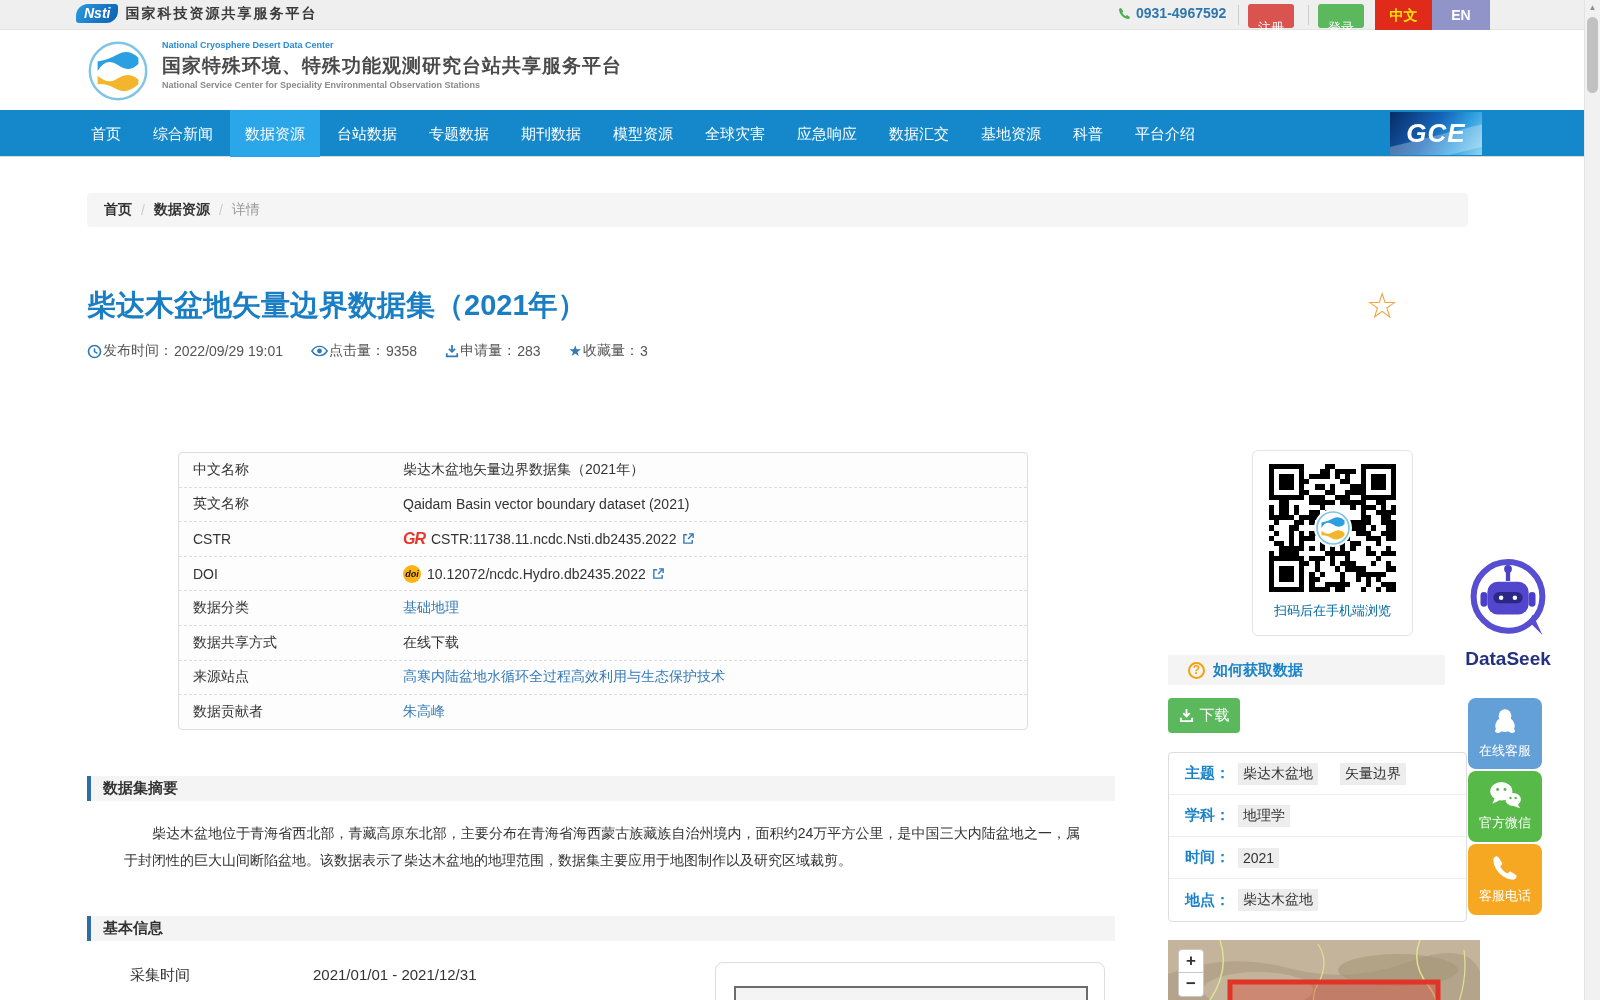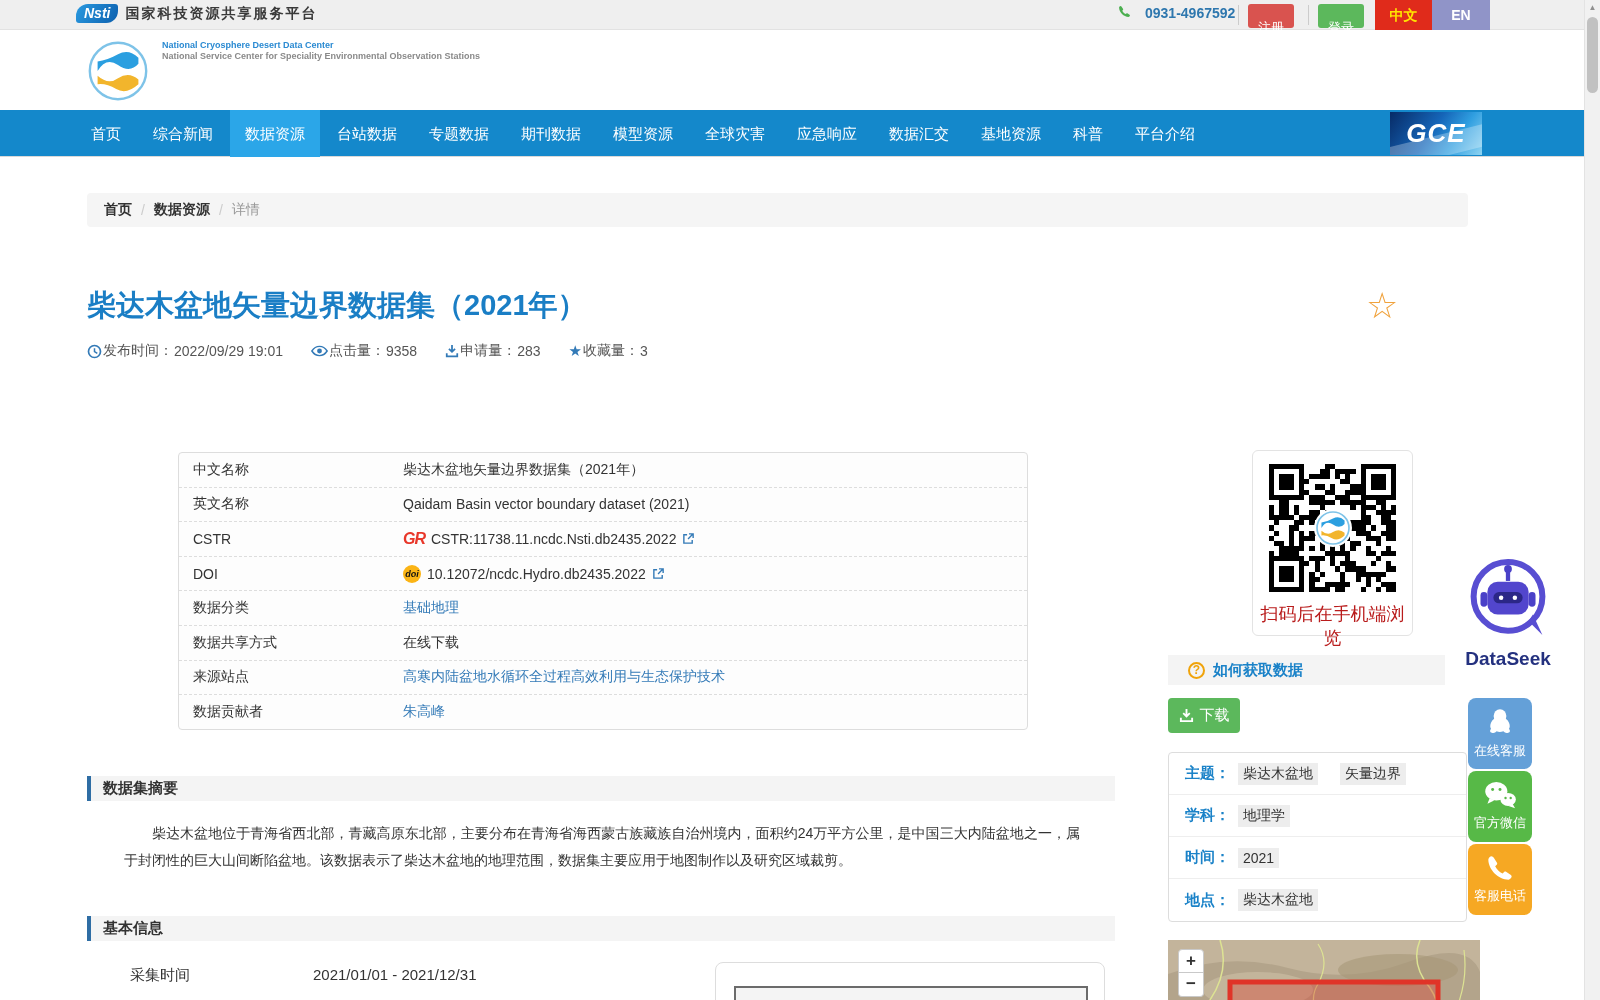--- a/index.html
+++ b/index.html
@@ -4,21 +4,21 @@
 <style>
   * { margin:0; padding:0; box-sizing:border-box; }
   body { font-family:"Liberation Sans","DejaVu Sans",sans-serif; background:#fff; }
   .page { position:relative; width:1600px; height:1000px; background:#fff; overflow:hidden; }
 
   
   .topbar { position:absolute; left:0; top:0; width:1584px; height:30px; background:#efefef; border-bottom:1px solid #e2e2e2; }
   .nsti { position:absolute; left:76px; top:4px; display:flex; align-items:center; gap:7px; }
   .nsti-badge { display:inline-block; background:linear-gradient(120deg,#2a9ae0,#0c5fae); color:#fff; font-weight:bold; font-style:italic; font-size:14px; padding:1px 8px 2px 8px; border-radius:12px 3px 12px 3px; }
   .nsti-text { font-size:14px; font-weight:bold; color:#3a3a3a; letter-spacing:2px; }
-  .tb-phone { position:absolute; left:1118px; top:5px; display:flex; gap:14px; font-size:14px; font-weight:bold; color:#2e77ae; }
+  .tb-phone { position:absolute; left:1118px; top:5px; display:flex; align-items:center; gap:5px; font-size:14px; font-weight:bold; color:#2e77ae; }
   .tb-sep { position:absolute; top:5px; width:1px; height:20px; background:#ccc; }
   .tb-btn { position:absolute; top:4px; height:23px; padding:12px 10px; font-size:13px; color:#fff; border:none; border-radius:3px; line-height:23px; cursor:pointer; }
   .tb-reg { left:1248px; background:#d9534f; }
   .tb-login { left:1318px; background:#5cb85c; }
   .lang { position:absolute; top:0; height:30px; line-height:30px; text-align:center; font-size:14px; font-weight:bold; cursor:pointer; }
   .lang-zh { left:1375px; width:57px; background:#e02b1b; color:#ffe400; }
   .lang-en { left:1432px; width:58px; background:#9094c8; color:#fff; }
 
   
   .header { position:absolute; left:0; top:31px; width:1584px; height:79px; background:#fff; }
@@ -61,21 +61,21 @@
   .t-link { color:#337ab7; cursor:pointer; }
   .cstr-badge { color:#e8372a; font-weight:900; font-size:16px; letter-spacing:-1px; font-style:italic; }
   .doi-badge { width:18px; height:18px; border-radius:50%; background:#fbb415; color:#111; font-size:9px; font-weight:bold; font-style:italic; display:flex; align-items:center; justify-content:center; }
 
   
   .qr-card { position:absolute; left:1252px; top:450px; width:161px; height:186px; background:#fff; border:1px solid #e3e3e3; border-radius:6px; }
   .qr-box { position:relative; width:128px; height:128px; margin:13px auto 0 auto; background:#fff; }
   .qr-grid { position:absolute; inset:0; display:grid; grid-template-rows:repeat(25,1fr); grid-template-columns:repeat(25,1fr); }
   .qr-grid i { background:#000; }
   .qr-logo { position:absolute; left:45px; top:45px; width:38px; height:38px; background:#fff; border-radius:50%; display:flex; align-items:center; justify-content:center; }
-  .qr-caption { text-align:center; font-size:18px; color:#b91c1c; margin-top:10px; }
+  .qr-caption { text-align:center; font-size:13px; color:#0369a1; margin-top:10px; }
 
   .howto { position:absolute; left:1168px; top:655px; width:277px; height:30px; background:#f4f4f4; display:flex; align-items:center; padding-left:20px; gap:8px; cursor:pointer; }
   .q-circle { width:17px; height:17px; border:2px solid #f0a30a; border-radius:50%; color:#f0a30a; font-size:12px; font-weight:bold; display:flex; align-items:center; justify-content:center; }
   .howto-text { font-size:15px; font-weight:bold; color:#1a82c8; }
 
   .dl-btn { position:absolute; left:1168px; top:698px; width:72px; height:35px; background:#5cb85c; border:none; border-radius:4px; color:#fff; font-size:15px; display:flex; align-items:center; justify-content:center; gap:6px; cursor:pointer; }
 
   .info-card { position:absolute; left:1168px; top:752px; width:299px; height:170px; background:#fff; border:1px solid #ddd; border-radius:4px; }
   .ic-row { height:42px; display:flex; align-items:center; padding-left:16px; border-bottom:1px solid #eee; gap:8px; }
   .ic-row:last-child { border-bottom:none; }
@@ -88,21 +88,21 @@
   .map-zoom { position:absolute; left:10px; top:9px; width:26px; z-index:2; }
   .mz-btn { width:26px; height:24px; background:#fff; border:1px solid #c9c9c9; font-size:17px; font-weight:bold; color:#333; line-height:22px; text-align:center; cursor:pointer; }
   .mz-in { border-radius:4px 4px 0 0; }
   .mz-out { border-radius:0 0 4px 4px; border-top:none; }
 
   
   .dataseek { position:absolute; left:1452px; top:556px; width:112px; text-align:center; cursor:pointer; }
   .ds-label { font-size:19px; font-weight:800; color:#24317f; margin-top:2px; }
 
   
-  .fbtn { position:absolute; left:1468px; width:64px; height:71px; border-radius:8px; color:#fff; font-size:13px; display:flex; flex-direction:column; align-items:center; justify-content:center; gap:5px; cursor:pointer; }
+  .fbtn { position:absolute; left:1468px; width:74px; height:71px; border-radius:8px; color:#fff; font-size:13px; display:flex; flex-direction:column; align-items:center; justify-content:center; gap:5px; cursor:pointer; }
   .fbtn-qq { top:698px; background:#64a0d8; }
   .fbtn-wx { top:771px; background:#57b947; }
   .fbtn-tel { top:844px; background:#f6a823; }
 
   
   .sec-head { position:absolute; left:87px; width:1028px; height:25px; background:#f4f4f4; border-left:4px solid #2e6da4; display:flex; align-items:center; padding-left:12px; font-size:15px; font-weight:bold; color:#333; }
   .sec-abstract { top:776px; }
   .sec-basic { top:916px; }
   .abstract-p { position:absolute; left:124px; top:820px; width:956px; font-size:14px; color:#333; line-height:27px; text-indent:28px; text-align:justify; }
   .bi-label { position:absolute; left:130px; top:966px; font-size:15px; color:#333; }
@@ -142,20 +142,21 @@
   <div class="header">
     <div class="logo-circle">
       <svg width="60" height="60" viewBox="0 0 100 100">
         <circle cx="50" cy="50" r="47" fill="#fff" stroke="#7ec3e8" stroke-width="4"></circle>
         <path d="M16 50 Q30 26 50 40 Q70 54 84 38 L84 28 Q68 12 50 22 Q32 32 16 34 Z" fill="#2b9fe0"></path>
         <path d="M16 58 Q34 74 50 62 Q68 50 84 64 L84 72 Q64 90 47 80 Q30 70 16 72 Z" fill="#f2b52c"></path>
       </svg>
     </div>
     <div class="h-titles">
       <div class="h-en1">National Cryosphere Desert Data Center</div>
+      <div class="h-zh2">国家特殊环境、特殊功能观测研究台站共享服务平台</div>
       <div class="h-en2">National Service Center for Speciality Environmental Observation Stations</div>
     </div>
   </div>
 
   <div class="navbar">
     <ul class="nav-list">
       <li class="nav-item">首页</li>
       <li class="nav-item">综合新闻</li>
       <li class="nav-item active">数据资源</li>
       <li class="nav-item">台站数据</li>

